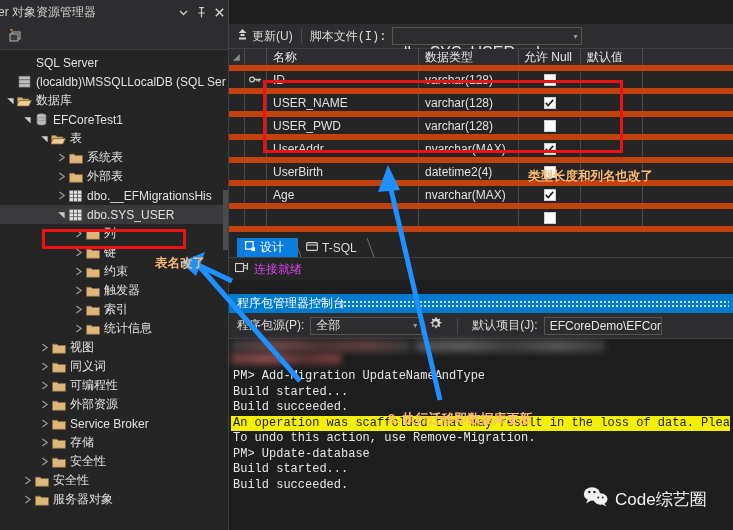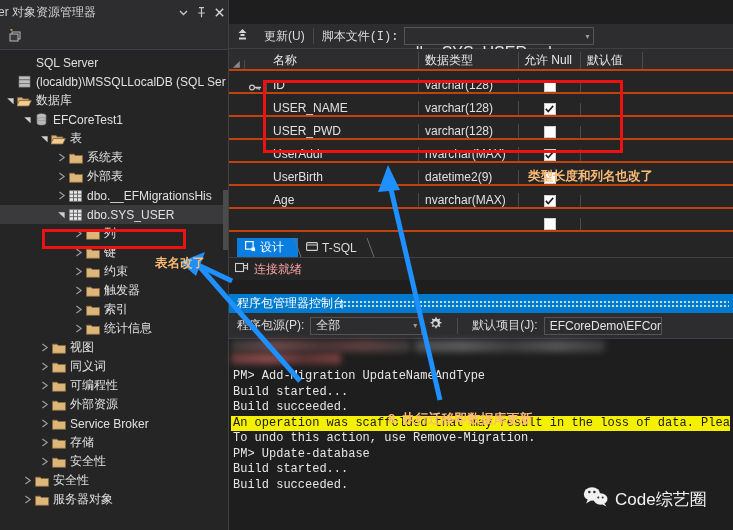--- a/index.html
+++ b/index.html
@@ -47,34 +47,34 @@
     border-top: 1px solid #007acc;
   }
   #tab-label { color: #d8d8d8; font-size: 11.5px; white-space: nowrap; }
   .tabicon { color: #9a9a9a; font-size: 11px; }
 
   #designer-toolbar {
     position: absolute; left: 229px; top: 24px; width: 504px; height: 25px;
     background: #2d2d30; display: flex; align-items: center; padding-left: 8px;
     border-bottom: 1px solid #3f3f46;
   }
-  .tb-btn { display: flex; align-items: center; gap: 16px; color: #dcdcdc; font-size: 12px; }
+  .tb-btn { display: flex; align-items: center; gap: 4px; color: #dcdcdc; font-size: 12px; }
   .tb-sep { width: 1px; height: 16px; background: #4a4a50; margin: 0 8px; }
   .tb-lbl { color: #dcdcdc; font-size: 12px; font-family: Liberation Mono, monospace; }
   #script-combo {
     margin-left: 6px; width: 190px; height: 18px; background: #2d2d30;
     border: 1px solid #555; display: flex; align-items: center; justify-content: space-between;
     padding: 0 4px 0 5px;
   }
   #script-combo span.val { color: #e4e4e4; font-size: 16px; margin-top: 34px; }
   .caret { color: #9a9a9a; font-size: 8px; }
 
   
   #grid { position: absolute; left: 229px; top: 49px; width: 504px; height: 188px; background: #252526; }
-  .grow { display: flex; height: 23px; border-bottom: 2px solid #c2410c; align-items: flex-end; }
+  .grow { display: flex; height: 23px; border-bottom: 6px solid #c2410c; }
   .grow.header { height: 22px; background: #2d2d30; }
   .gcell { border-right: 1px solid #4a4a4a; display: flex; align-items: center; padding: 0 0 0 6px;
     font-size: 12px; color: #e0e0e0; overflow: hidden; white-space: nowrap; }
   .c-sel   { width: 16px; flex: 0 0 16px; padding: 0; justify-content: center; }
   .c-key   { width: 22px; flex: 0 0 22px; padding: 0; justify-content: center; }
   .c-name  { width: 152px; flex: 0 0 152px; }
   .c-type  { width: 100px; flex: 0 0 100px; }
   .c-null  { width: 62px; flex: 0 0 62px; justify-content: center; padding: 0; }
   .c-def   { width: 62px; flex: 0 0 62px; }
   .c-rest  { flex: 1 1 auto; border-right: none; }
@@ -86,21 +86,21 @@
   
   #view-tabs { position: absolute; left: 229px; top: 237px; width: 504px; height: 21px; background: #252526;
      border-bottom: 1px solid #3f3f46; display: flex; align-items: flex-end; padding-left: 8px; }
   .vtab { height: 19px; display: flex; align-items: center; gap: 4px; padding: 0 14px 0 8px;
      font-size: 12px; color: #dcdcdc; position: relative; }
   .vtab.on { background: #0a7ee0; color: #ffffff; }
   .vtab .skew { position: absolute; right: 0; top: 0; width: 14px; height: 19px;
      border-right: 1px solid #6f6f6f; transform: skewX(20deg); }
   #conn-status { position: absolute; left: 229px; top: 258px; width: 504px; height: 22px;
      background: #252526; display: flex; align-items: center; gap: 5px; padding-left: 6px; }
-  #conn-status .txt { color: #fca5a5; font-size: 12px; }
+  #conn-status .txt { color: #d946ef; font-size: 12px; }
 
   
   #pmc { position: absolute; left: 229px; top: 294px; width: 504px; height: 236px; background: #1e1e1e; }
   #pmc-head { height: 19px; background: #007acc; display: flex; align-items: center; padding-left: 8px; position: relative; }
   #pmc-head .t { color: #ffffff; font-size: 12px; white-space: nowrap; }
   #pmc-dots { position: absolute; left: 110px; right: 4px; top: 6px; height: 7px;
     background-image: radial-gradient(circle, rgba(255,255,255,.75) 0.8px, transparent 1px);
     background-size: 4px 4px; }
   #pmc-toolbar { height: 26px; background: #2d2d30; display: flex; align-items: center; padding-left: 8px; gap: 6px;
     border-bottom: 1px solid #3f3f46; }
@@ -570,21 +570,21 @@
             </svg>
           </span>
         </div>
         <div class="gcell c-def"></div>
         <div class="gcell c-rest"></div>
       </div>
       <div class="grow">
         <div class="gcell c-sel"></div>
         <div class="gcell c-key"></div>
         <div class="gcell c-name">UserBirth</div>
-        <div class="gcell c-type">datetime2(9)</div>
+        <div class="gcell c-type">datetime2(4)</div>
         <div class="gcell c-null">
           <span class="chk"></span>
         </div>
         <div class="gcell c-def"></div>
         <div class="gcell c-rest"></div>
       </div>
       <div class="grow">
         <div class="gcell c-sel"></div>
         <div class="gcell c-key"></div>
         <div class="gcell c-name">Age</div>

